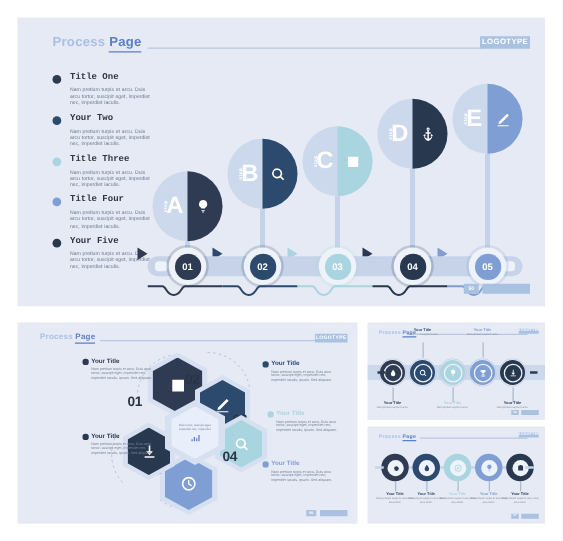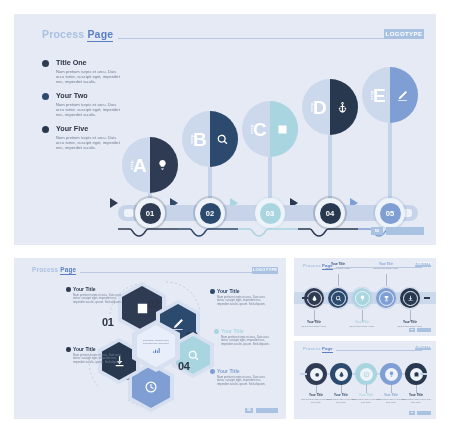--- a/index.html
+++ b/index.html
@@ -24,21 +24,21 @@
   
   #main-panel{left:14px;top:14px;width:422px;height:231px;}
   #main-panel .ptitle{left:28px;top:14px;font-size:10.5px;}
   #main-panel .trule{left:104px;top:24px;width:268px;}
   #main-panel .logo{right:12px;top:15px;width:40px;height:10px;font-size:6.2px;line-height:10px;}
 
   
   .legend{position:absolute;left:28px;top:44px;width:80px;}
   .leg-item{position:relative;margin-bottom:6.5px;padding-left:14px;}
   .leg-dot{position:absolute;left:0;top:2px;width:7px;height:7px;border-radius:50%;}
-  .leg-title{font-size:7.2px;font-weight:bold;color:#2c3445;line-height:9px;}
+  .leg-title{font-size:7.2px;font-weight:bold;color:#2c3445;line-height:9px;font-family:Liberation Mono, monospace;}
   .leg-body{font-size:4.1px;color:#6e7a90;line-height:5.1px;margin-top:2px;
             width:68px;word-spacing:.3px;}
 
   
   .pins{position:absolute;left:104px;top:40px;width:300px;height:175px;}
   .pin{position:absolute;bottom:0;width:56px;}
   .pin .stem{position:absolute;left:50%;transform:translateX(-50%);bottom:0;
              width:4px;background:#c4d2ea;}
   .blob{position:absolute;left:0;width:56px;height:56px;}
   .blob .lhalf{position:absolute;left:0;top:0;width:56px;height:56px;border-radius:50%;
@@ -126,20 +126,30 @@
 
   <div class="legend" id="main-legend">
       <div class="leg-item">
         <div class="leg-dot" style="background: rgb(47, 59, 82);"></div>
         <div class="leg-title">Title One</div>
         <div class="leg-body">Nam pretium turpis et arcu. Duis arcu tortor, suscipit eget, imperdiet nec, imperdiet iaculis.</div>
       </div>
       <div class="leg-item">
         <div class="leg-dot" style="background: rgb(44, 74, 110);"></div>
         <div class="leg-title">Your Two</div>
+        <div class="leg-body">Nam pretium turpis et arcu. Duis arcu tortor, suscipit eget, imperdiet nec, imperdiet iaculis.</div>
+      </div>
+      <div class="leg-item">
+        <div class="leg-dot" style="background: rgb(169, 213, 224);"></div>
+        <div class="leg-title">Title Three</div>
+        <div class="leg-body">Nam pretium turpis et arcu. Duis arcu tortor, suscipit eget, imperdiet nec, imperdiet iaculis.</div>
+      </div>
+      <div class="leg-item">
+        <div class="leg-dot" style="background: rgb(127, 159, 212);"></div>
+        <div class="leg-title">Title Four</div>
         <div class="leg-body">Nam pretium turpis et arcu. Duis arcu tortor, suscipit eget, imperdiet nec, imperdiet iaculis.</div>
       </div>
       <div class="leg-item">
         <div class="leg-dot" style="background: rgb(39, 56, 79);"></div>
         <div class="leg-title">Your Five</div>
         <div class="leg-body">Nam pretium turpis et arcu. Duis arcu tortor, suscipit eget, imperdiet nec, imperdiet iaculis.</div>
       </div>
     </div>
   <div class="pins" id="main-pins">
       <div class="pin" style="left: 4px; height: 92px;">

